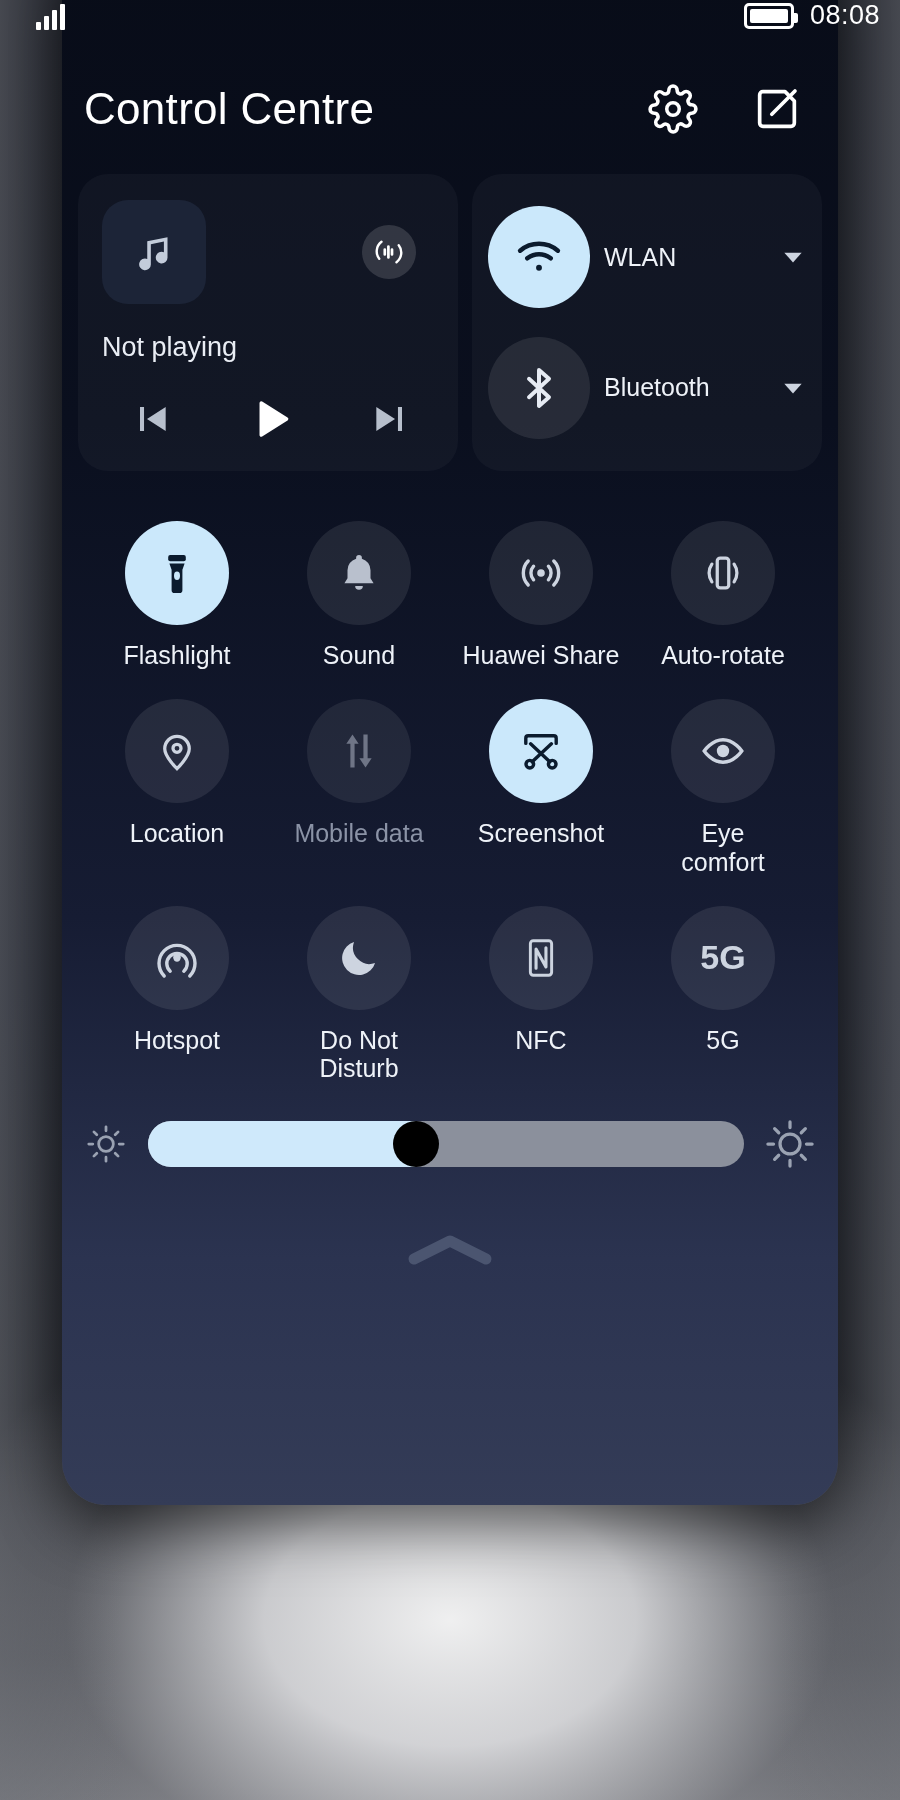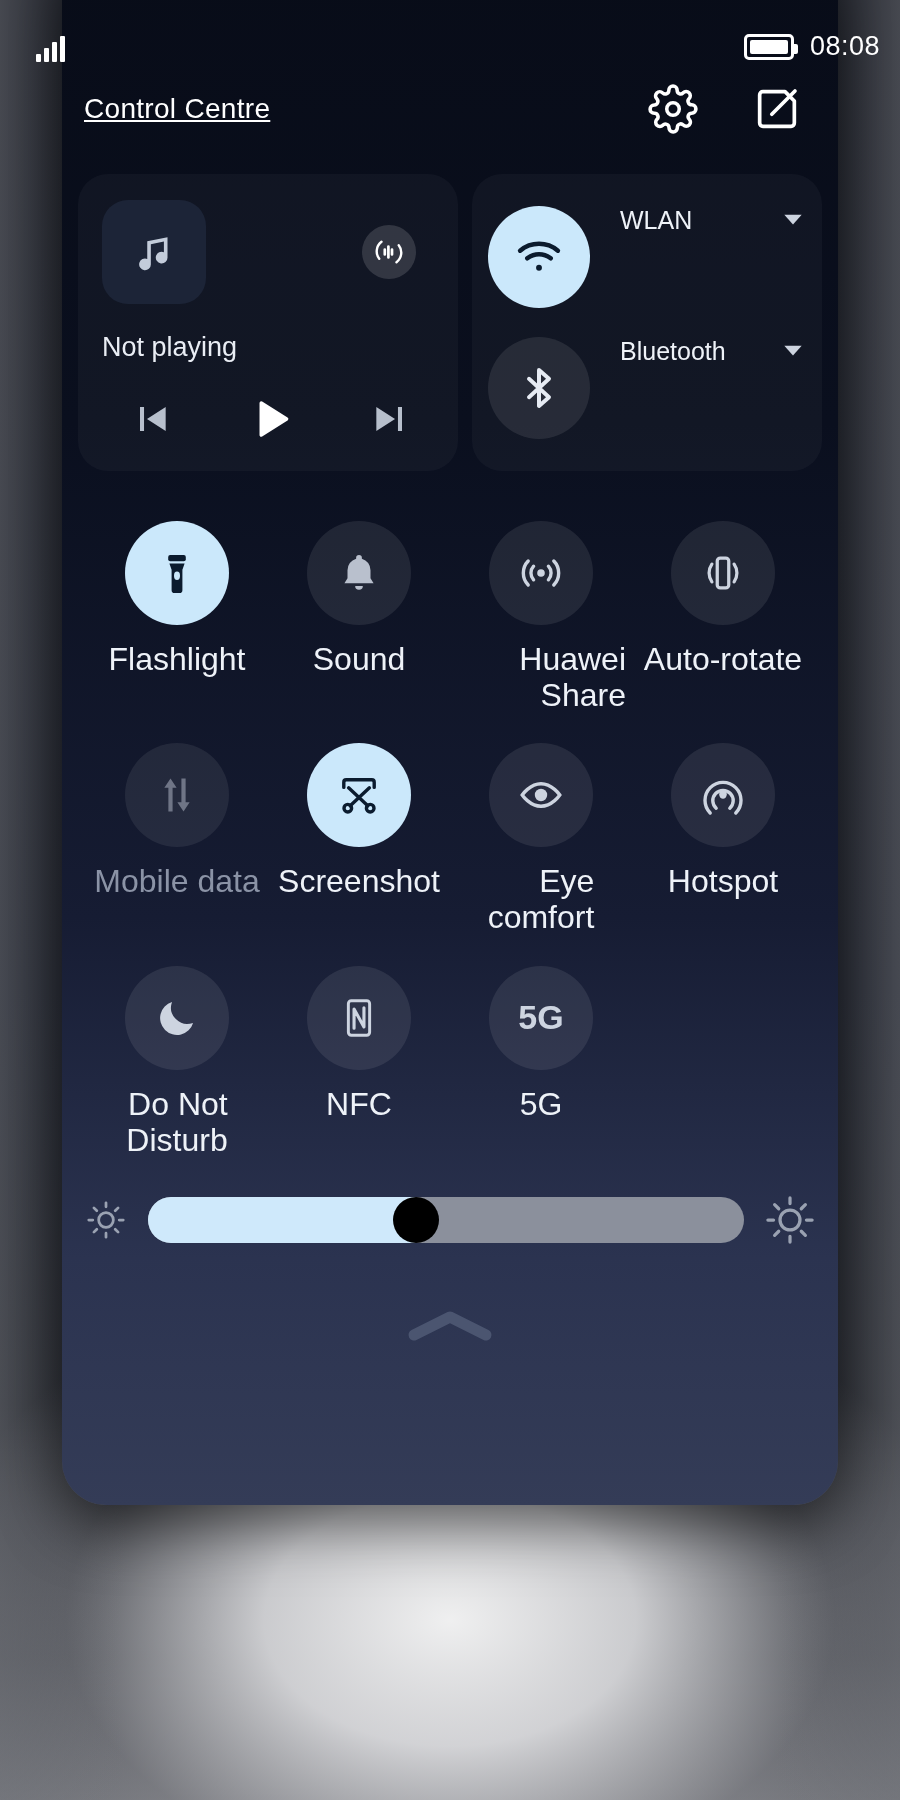--- a/index.html
+++ b/index.html
@@ -22,21 +22,21 @@
     content:"";
     position:absolute; inset:0;
     background:
       linear-gradient(90deg, rgba(120,122,128,0.55) 0%, rgba(40,42,50,0.0) 14%, rgba(40,42,50,0.0) 86%, rgba(120,122,128,0.55) 100%);
     pointer-events:none;
   }
 
   
   .statusbar{
     position:absolute; top:0; left:16px; right:0; height:62px;
-    display:flex; align-items:flex-end; justify-content:space-between;
+    display:flex; align-items:flex-start; justify-content:space-between;
     padding:0 20px; z-index:30;
     color:#fff;
   }
   .sb-left{ display:flex; align-items:flex-end; gap:3px; height:30px; }
   .bar{ width:5px; background:#fff; border-radius:1px; }
   .b1{height:8px;} .b2{height:14px;} .b3{height:20px;} .b4{height:26px;}
   .sb-right{ display:flex; align-items:center; gap:16px; }
   .battery{
     width:50px; height:26px; border:3px solid #fff; border-radius:5px;
     position:relative; display:flex; align-items:center; padding:3px;
@@ -56,21 +56,21 @@
     border-radius:0 0 44px 44px;
     z-index:20;
     box-shadow:0 20px 60px rgba(0,0,0,.55);
     overflow:hidden;
   }
 
   .cc-header{
     display:flex; align-items:center; justify-content:space-between;
     padding:122px 34px 0 22px;
   }
-  .cc-title{ font-size:28px; color:#fff; font-weight:400; letter-spacing:0.3px;text-decoration:underline; }
+  .cc-title{ font-size:44px; color:#fff; font-weight:400; letter-spacing:0.3px; }
   .cc-actions{ display:flex; align-items:center; gap:50px; }
   .icon-btn{ width:54px; height:54px; display:flex; align-items:center; justify-content:center; cursor:pointer; }
 
   
   .media-row{
     display:flex; margin:38px 16px 0 16px; gap:14px;
   }
   .media-card{
     flex:0 0 380px;
     background:rgba(255,255,255,0.035);
@@ -94,21 +94,21 @@
   .media-ctrls{ display:flex; align-items:center; justify-content:space-between; padding:20px 8px 0 14px; }
   .ctrl{ width:70px; height:60px; display:flex; align-items:center; justify-content:center; cursor:pointer; }
 
   .net-card{
     flex:1;
     background:rgba(255,255,255,0.035);
     border-radius:30px;
     padding:18px 10px;
     display:flex; flex-direction:column; justify-content:space-around;
   }
-  .net-row{ display:flex; align-items:flex-start; gap:30px; padding-left:6px; }
+  .net-row{ display:flex; align-items:center; gap:14px; padding-left:6px; }
   .net-circle{
     width:102px; height:102px; border-radius:50%;
     display:flex; align-items:center; justify-content:center; flex:0 0 102px;
   }
   .net-circle.on{ background:#cbe8fb; }
   .net-circle.off{ background:rgba(255,255,255,0.09); }
   .net-label{ font-size:25px; color:#eef2f8; flex:1; }
   .caret{ width:26px; height:26px; flex:0 0 26px; margin-right:6px; }
 
   
@@ -124,21 +124,21 @@
   .tile{ display:flex; flex-direction:column; align-items:center; cursor:pointer; }
   .tile-circle{
     width:104px; height:104px; border-radius:50%;
     display:flex; align-items:center; justify-content:center;
     margin-bottom:16px;
   }
   .tile-circle.on{ background:#cbe8fb; }
   .tile-circle.off{ background:rgba(255,255,255,0.085); }
   .tile-circle.dim{ background:rgba(255,255,255,0.075); }
   .tile-label{
-    font-size:32px; line-height:1.13; color:#eef2f8; text-align:right;
+    font-size:25px; line-height:1.13; color:#eef2f8; text-align:center;
     max-width:170px; white-space:pre-line;
   }
   .tile-label.dim{ color:#8b93a6; }
 
   
   .brightness{
     display:flex; align-items:center; gap:20px;
     margin:26px 22px 0 22px;
   }
   .sun-small, .sun-large{ flex:0 0 auto; display:flex; align-items:center; justify-content:center; }
@@ -306,20 +306,29 @@
         <div class="tile">
           <div class="tile-circle off">
             <svg width="46" height="46" viewBox="0 0 24 24" fill="none" stroke="#cdd4e0" stroke-width="1.7" stroke-linecap="round">
               <rect x="9" y="4.2" width="6" height="15.6" rx="1.6"></rect>
               <path d="M6.2 7.4a8 8 0 0 0 0 9.2M17.8 7.4a8 8 0 0 1 0 9.2"></path>
             </svg>
           </div>
           <div class="tile-label">Auto-rotate</div>
         </div>
 
+        <div class="tile">
+          <div class="tile-circle off">
+            <svg width="46" height="46" viewBox="0 0 24 24" fill="none" stroke="#cdd4e0" stroke-width="1.7">
+              <path d="M12 21.2s6.4-6.2 6.4-10.4a6.4 6.4 0 1 0-12.8 0C5.6 15 12 21.2 12 21.2z"></path>
+              <circle cx="12" cy="10.6" r="2.1"></circle>
+            </svg>
+          </div>
+          <div class="tile-label">Location</div>
+        </div>
 
 
         <div class="tile">
           <div class="tile-circle dim">
             <svg width="46" height="46" viewBox="0 0 24 24" fill="#6f7586">
               <path d="M8.6 3.4 5.4 8.2h2.1v12.4h2.2V8.2h2.1z" transform="translate(0,0)"></path>
               <path d="M15.4 20.6l3.2-4.8h-2.1V3.4h-2.2v12.4h-2.1z"></path>
             </svg>
           </div>
           <div class="tile-label dim">Mobile data</div>

